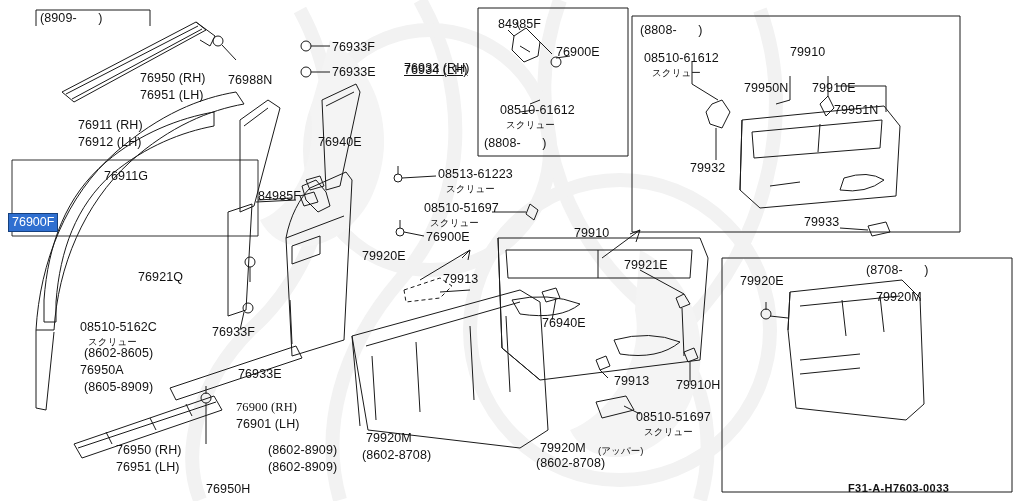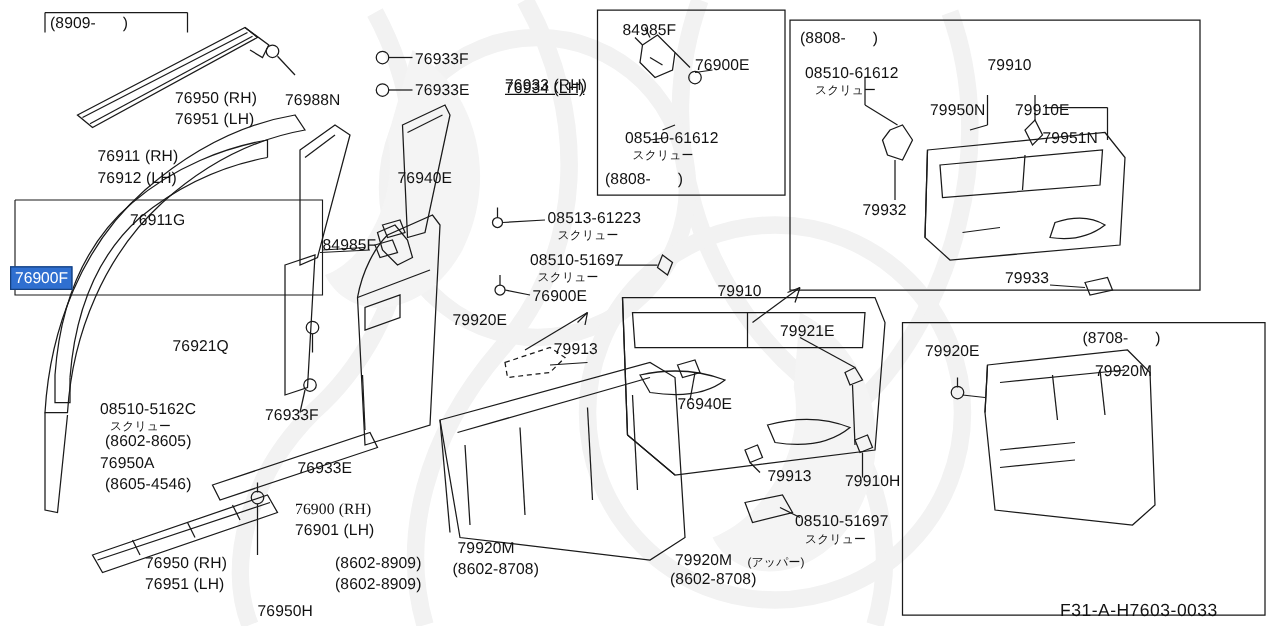--- a/index.html
+++ b/index.html
@@ -28,22 +28,23 @@
     color: #111111;
     white-space: pre;
     line-height: 13.5px;
     letter-spacing: 0.1px;
   }
   .lbl.sm {
     font-size: 9.5px;
     line-height: 11px;
   }
   .lbl.code {
-    font-size: 14px;
+    font-size: 11px;
     letter-spacing: 0.4px;
+    font-weight: bold;
   }
   .hl {
     position: absolute;
     background: #2f6fd0;
     color: #ffffff;
     font-size: 12.5px;
     padding: 1px 3px 2px 3px;
     border: 1px solid #16407e;
     white-space: pre;
   }
@@ -241,21 +242,21 @@
   <div class="lbl" style="left:140px; top:89px;">76951 (LH)</div>
   <div class="lbl" style="left:228px; top:74px;">76988N</div>
   <div class="lbl" style="left:78px;  top:119px;">76911 (RH)</div>
   <div class="lbl" style="left:78px;  top:136px;">76912 (LH)</div>
   <div class="lbl" style="left:62px;  top:170px;margin-left:42px;">76911G</div>
   <div class="lbl" style="left:138px; top:271px;">76921Q</div>
   <div class="lbl" style="left:80px;  top:321px;">08510-5162C</div>
   <div class="lbl sm" style="left:88px; top:336px;">スクリュー</div>
   <div class="lbl" style="left:84px;  top:347px;">(8602-8605)</div>
   <div class="lbl" style="left:80px;  top:364px;">76950A</div>
-  <div class="lbl" style="left:84px;  top:381px;">(8605-4546)</div>
+  <div class="lbl" style="left:84px;  top:381px;">(8605-8909)</div>
   <div class="lbl" style="left:116px; top:444px;">76950 (RH)</div>
   <div class="lbl" style="left:116px; top:461px;">76951 (LH)</div>
   <div class="lbl" style="left:268px; top:461px;">(8602-8909)</div>
   <div class="lbl" style="left:206px; top:444px;margin-top:39px;">76950H</div>
   <div class="lbl" style="left:268px; top:444px;">(8602-8909)</div>
   <div class="lbl" style="left:236px; top:401px;font-family:Liberation Serif, serif;">76900 (RH)</div>
   <div class="lbl" style="left:236px; top:418px;">76901 (LH)</div>
   <div class="lbl" style="left:238px; top:368px;">76933E</div>
   <div class="lbl" style="left:212px; top:326px;">76933F</div>
   <div class="lbl" style="left:258px; top:190px;">84985F</div>

